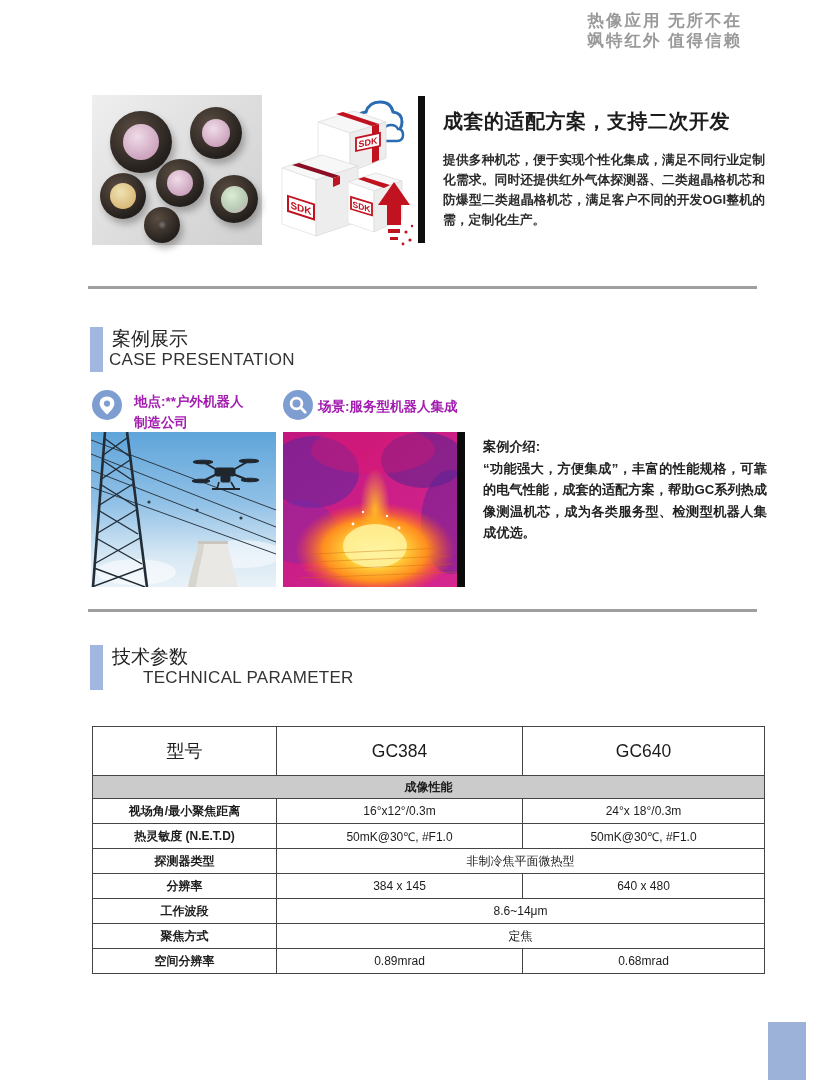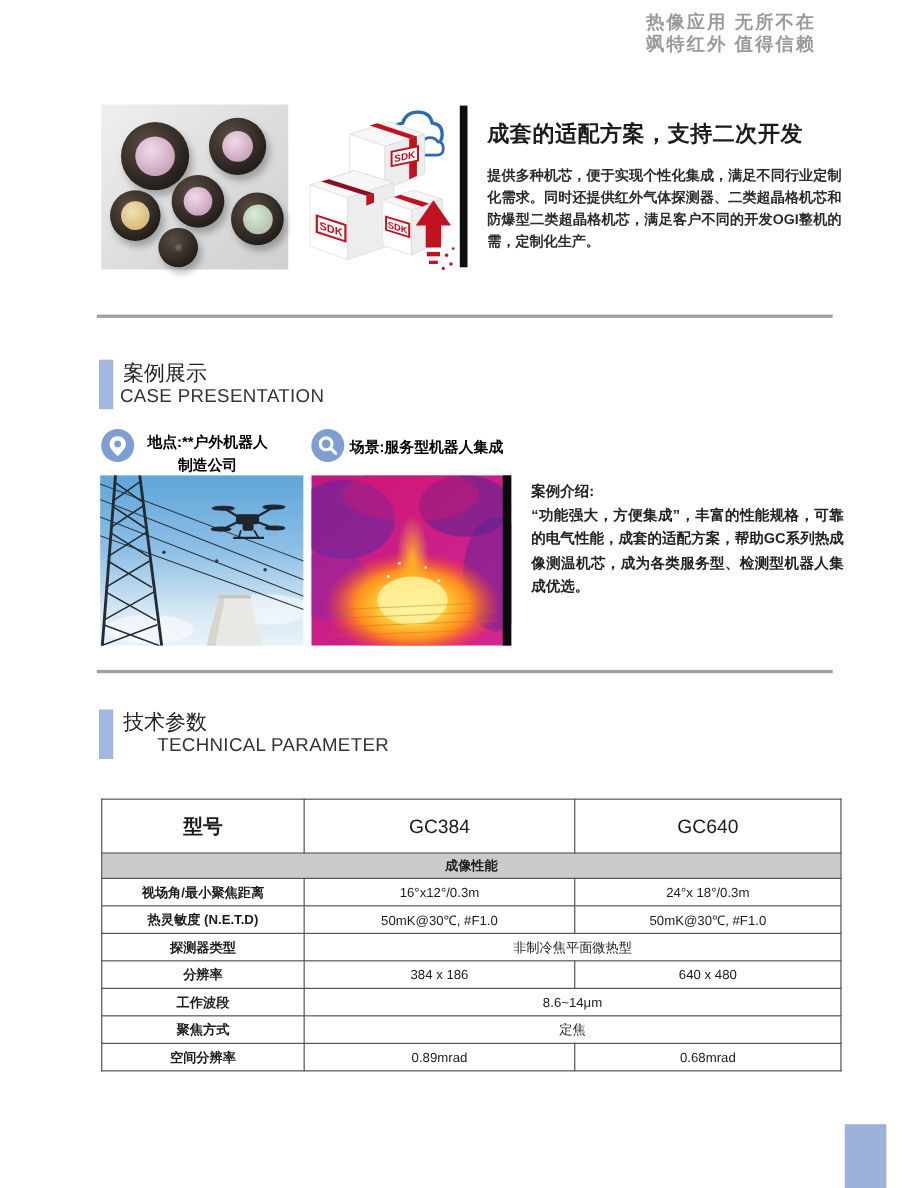--- a/index.html
+++ b/index.html
@@ -32,35 +32,35 @@
   .divider{position:absolute;left:88px;width:669px;height:3px;background:#9f9f9f;}
 
   
   .section-bar{position:absolute;width:13px;height:45px;background:#a2b7df;}
   .sec-zh{position:absolute;font-size:19px;font-weight:400;color:#222;}
   .sec-en{position:absolute;font-size:17px;font-weight:400;color:#333;letter-spacing:.3px;}
 
   
   .badge{position:absolute;width:30px;height:30px;border-radius:50%;background:#7e9ed2;}
   .badge svg{display:block;}
-  .case-label{position:absolute;font-size:13.5px;font-weight:700;color:#000000;line-height:21px;text-align:center;}
+  .case-label{position:absolute;font-size:13.5px;font-weight:700;color:#a21caf;line-height:21px;}
 
   .img-frame{position:absolute;top:432px;height:155px;}
   .img-frame svg{display:block;}
 
   .case-intro{position:absolute;left:483px;top:436px;width:284px;font-size:13.2px;
               line-height:21.5px;color:#222;font-weight:600;text-align:justify;}
 
   
   .spec-wrap{position:absolute;left:92px;top:726px;width:672px;}
   table.spec{width:100%;border-collapse:collapse;table-layout:fixed;}
   table.spec td,table.spec th{border:1px solid #454545;text-align:center;color:#1c1c1c;
                               padding:0;overflow:hidden;}
   tr.head td{height:48px;font-size:17.5px;font-weight:400;}
-  tr.head td.model{font-size:18px;font-weight:700;}
+  tr.head td.model{font-size:18px;font-weight:400;}
   tr.band td{height:22px;background:#cbcbcb;font-size:12px;font-weight:600;}
   tr.row td{height:24px;font-size:12px;font-weight:400;}
   tr.row td.lab{font-weight:600;}
 
   .corner{position:absolute;right:0;bottom:0;width:38px;height:58px;background:#9cb2d9;}
 </style>
 </head>
 <body>
 
 <div class="page">
@@ -304,21 +304,21 @@
         <td class="lab">热灵敏度 (N.E.T.D)</td>
         <td>50mK@30℃, #F1.0</td>
         <td>50mK@30℃, #F1.0</td>
       </tr>
       <tr class="row">
         <td class="lab">探测器类型</td>
         <td colspan="2">非制冷焦平面微热型</td>
       </tr>
       <tr class="row">
         <td class="lab">分辨率</td>
-        <td>384 x 186</td>
+        <td>384 x 145</td>
         <td>640 x 480</td>
       </tr>
       <tr class="row">
         <td class="lab">工作波段</td>
         <td colspan="2">8.6~14μm</td>
       </tr>
       <tr class="row">
         <td class="lab">聚焦方式</td>
         <td colspan="2">定焦</td>
       </tr>

